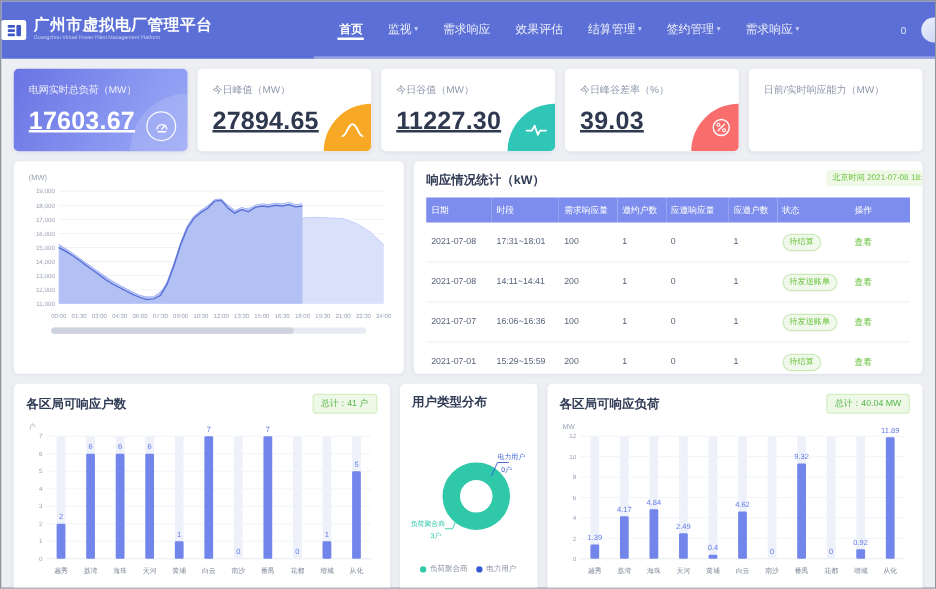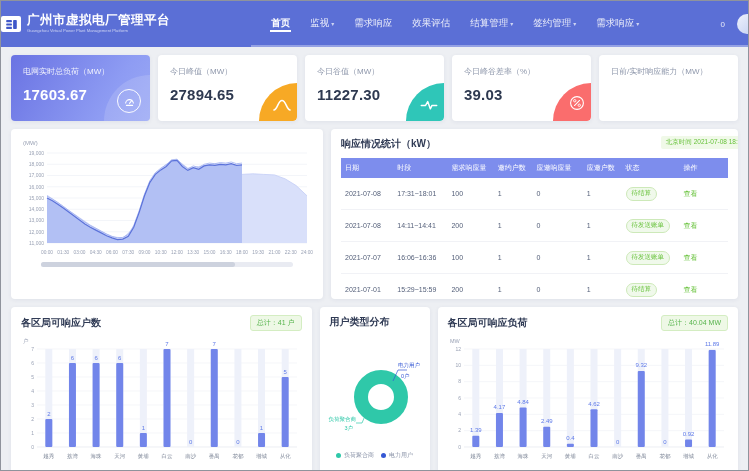--- a/index.html
+++ b/index.html
@@ -26,21 +26,21 @@
   .panel { background:#fff; border-radius:4px; box-shadow:0 1px 4px rgba(40,60,110,.07); padding:8px 10px; position:relative; }
   .panel-head { display:flex; align-items:center; justify-content:space-between; }
   .panel-head h3 { font-size:10px; color:#303b55; }
 
   
   .kpi-row { display:flex; gap:8px; height:66px; }
   .kpi-card { flex:1; position:relative; background:#fff; border-radius:4px; padding:11px 12px; box-shadow:0 1px 4px rgba(40,60,110,.07); overflow:hidden; }
   .kpi-card.primary { background:linear-gradient(120deg,#6a73e3 0%,#8e9cf3 70%,#9aa8f5 100%); }
   .kpi-label { font-size:8px; color:#8e97ab; margin-bottom:9px; white-space:nowrap; }
   .primary .kpi-label { color:rgba(255,255,255,.88); }
-  .kpi-value { font-size:15px; font-weight:bold; color:#2e3950; letter-spacing:.2px; }
+  .kpi-value { font-size:20px; font-weight:bold; color:#2e3950; letter-spacing:.2px;text-decoration:underline; }
   .primary .kpi-value { color:#fff; }
   .kpi-quarter { position:absolute; right:0; bottom:0; width:38px; height:38px; border-radius:100% 0 4px 0; display:flex; align-items:flex-end; justify-content:flex-end; padding:0 6px 6px 0; }
   .kpi-quarter.light { width:46px; height:46px; background:rgba(255,255,255,.14); }
   .gauge-badge { position:absolute; right:9px; bottom:8px; width:24px; height:24px; border:1.2px solid rgba(255,255,255,.95); border-radius:50%; display:flex; align-items:center; justify-content:center; }
 
   
   .mid-row { display:flex; gap:8px; margin-top:8px; height:170px; }
   .load-panel { width:312px; flex:none; }
   .table-panel { flex:1; overflow:hidden; }
   .legend { display:flex; align-items:center; gap:9px; }

